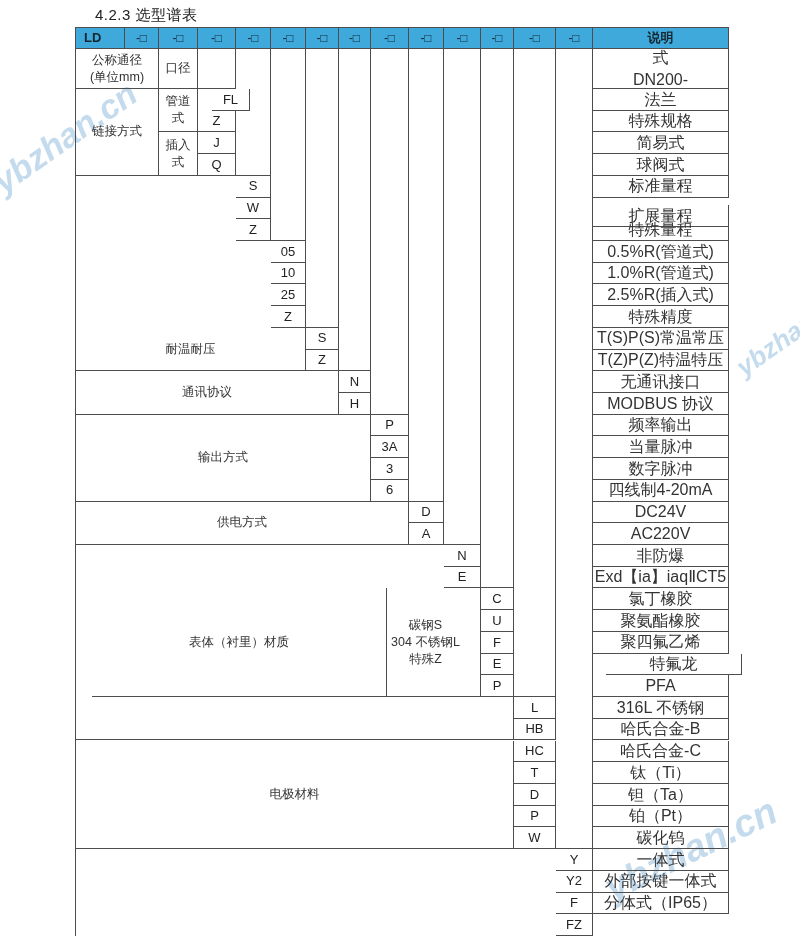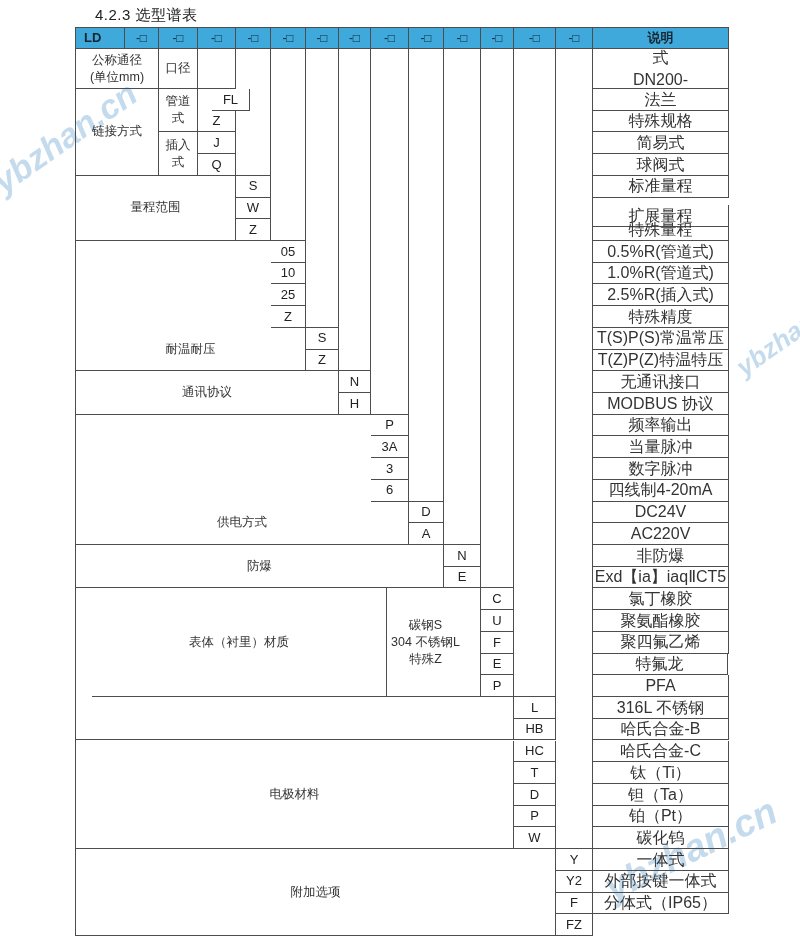--- a/index.html
+++ b/index.html
@@ -83,21 +83,21 @@
     <div class="cell desc" style="left: 517px; top: 408.472px; width: 136px; height: 21.717px;">当量脉冲</div>
     <div class="cell desc" style="left: 517px; top: 430.189px; width: 136px; height: 21.717px;">数字脉冲</div>
     <div class="cell desc" style="left: 517px; top: 451.906px; width: 136px; height: 21.717px;">四线制4-20mA</div>
     <div class="cell desc" style="left: 517px; top: 473.623px; width: 136px; height: 21.717px;">DC24V</div>
     <div class="cell desc" style="left: 517px; top: 495.34px; width: 136px; height: 21.717px;">AC220V</div>
     <div class="cell desc" style="left: 517px; top: 517.057px; width: 136px; height: 21.717px;">非防爆</div>
     <div class="cell desc" style="left: 517px; top: 538.774px; width: 136px; height: 21.717px;">Exd【ia】iaqⅡCT5</div>
     <div class="cell desc" style="left: 517px; top: 560.491px; width: 136px; height: 21.717px;">氯丁橡胶</div>
     <div class="cell desc" style="left: 517px; top: 582.208px; width: 136px; height: 21.717px;">聚氨酯橡胶</div>
     <div class="cell desc" style="left: 517px; top: 603.925px; width: 136px; height: 21.717px;">聚四氟乙烯</div>
-    <div class="cell desc" style="left: 516px; top: 625.642px; width: 136px; height: 21.717px; text-align: center;">特氟龙</div>
+    <div class="cell desc" style="left: 530px; top: 625.642px; width: 136px; height: 21.717px; text-align: center;">特氟龙</div>
     <div class="cell desc" style="left: 517px; top: 647.359px; width: 136px; height: 21.717px;">PFA</div>
     <div class="cell desc" style="left: 517px; top: 669.076px; width: 136px; height: 21.717px;">316L 不锈钢</div>
     <div class="cell desc" style="left: 517px; top: 690.793px; width: 136px; height: 21.717px;">哈氏合金-B</div>
     <div class="cell desc" style="left: 517px; top: 712.51px; width: 136px; height: 21.717px;">哈氏合金-C</div>
     <div class="cell desc" style="left: 517px; top: 734.227px; width: 136px; height: 21.717px;">钛（Ti）</div>
     <div class="cell desc" style="left: 517px; top: 755.944px; width: 136px; height: 21.717px;">钽（Ta）</div>
     <div class="cell desc" style="left: 517px; top: 777.661px; width: 136px; height: 21.717px;">铂（Pt）</div>
     <div class="cell desc" style="left: 517px; top: 799.378px; width: 136px; height: 21.717px;">碳化钨</div>
     <div class="cell desc" style="left: 517px; top: 821.095px; width: 136px; height: 21.717px;">一体式</div>
     <div class="cell desc" style="left: 517px; top: 842.812px; width: 136px; height: 21.717px;">外部按键一体式</div>
@@ -108,63 +108,61 @@
     <div class="cell label" style="left: 83px; top: 21px; width: 39px; height: 40px;">口径</div>
     <div class="cell label" style="left: 0px; top: 61px; width: 83px; height: 86.868px;">链接方式</div>
     <div class="cell label" style="left: 83px; top: 61px; width: 39px; height: 43.434px;">管道
 式</div>
     <div class="cell label" style="left: 83px; top: 104.434px; width: 39px; height: 43.434px;">插入
 式</div>
     <div class="cell code" style="left: 136px; top: 61px; width: 38px; height: 21.717px;">FL</div>
     <div class="cell code" style="left: 122px; top: 82.717px; width: 38px; height: 21.717px;">Z</div>
     <div class="cell code" style="left: 122px; top: 104.434px; width: 38px; height: 21.717px;">J</div>
     <div class="cell code" style="left: 122px; top: 126.151px; width: 38px; height: 21.717px;">Q</div>
-    <div class="cell label" style="left: 0px; top: 147.868px; width: 160px; height: 65.151px;">量程范围</div>
     <div class="cell code" style="left: 160px; top: 147.868px; width: 35px; height: 21.717px;">S</div>
     <div class="cell code" style="left: 160px; top: 169.585px; width: 35px; height: 21.717px;">W</div>
     <div class="cell code" style="left: 160px; top: 191.302px; width: 35px; height: 21.717px;">Z</div>
     <div class="cell code" style="left: 195px; top: 213.019px; width: 35px; height: 21.717px;">05</div>
     <div class="cell code" style="left: 195px; top: 234.736px; width: 35px; height: 21.717px;">10</div>
     <div class="cell code" style="left: 195px; top: 256.453px; width: 35px; height: 21.717px;">25</div>
     <div class="cell code" style="left: 195px; top: 278.17px; width: 35px; height: 21.717px;">Z</div>
     <div class="cell label" style="left: 0px; top: 299.887px; width: 230px; height: 43.434px;">耐温耐压</div>
     <div class="cell code" style="left: 230px; top: 299.887px; width: 33px; height: 21.717px;">S</div>
     <div class="cell code" style="left: 230px; top: 321.604px; width: 33px; height: 21.717px;">Z</div>
     <div class="cell label" style="left: 0px; top: 343.321px; width: 263px; height: 43.434px;">通讯协议</div>
     <div class="cell code" style="left: 263px; top: 343.321px; width: 32px; height: 21.717px;">N</div>
     <div class="cell code" style="left: 263px; top: 365.038px; width: 32px; height: 21.717px;">H</div>
+    <div class="cell label" style="left: 0px; top: 386.755px; width: 295px; height: 86.868px;">输出方式</div>
     <div class="cell code" style="left: 295px; top: 386.755px; width: 38px; height: 21.717px;">P</div>
     <div class="cell code" style="left: 295px; top: 408.472px; width: 38px; height: 21.717px;">3A</div>
     <div class="cell code" style="left: 295px; top: 430.189px; width: 38px; height: 21.717px;">3</div>
     <div class="cell code" style="left: 295px; top: 451.906px; width: 38px; height: 21.717px;">6</div>
     <div class="cell label" style="left: 0px; top: 473.623px; width: 333px; height: 43.434px;">供电方式</div>
     <div class="cell code" style="left: 333px; top: 473.623px; width: 35px; height: 21.717px;">D</div>
     <div class="cell code" style="left: 333px; top: 495.34px; width: 35px; height: 21.717px;">A</div>
-    <div class="cell label" style="left: 0px; top: 517.057px; width: 368px; height: 43.434px;">防爆</div>
     <div class="cell code" style="left: 368px; top: 517.057px; width: 37px; height: 21.717px;">N</div>
     <div class="cell code" style="left: 368px; top: 538.774px; width: 37px; height: 21.717px;">E</div>
     <div class="cell label" style="left: 16px; top: 560.491px; width: 295px; height: 108.585px;">表体（衬里）材质</div>
     <div class="cell label" style="left: 295px; top: 560.491px; width: 110px; height: 108.585px;">碳钢S
 304 不锈钢L
 特殊Z</div>
     <div class="cell code" style="left: 405px; top: 560.491px; width: 33px; height: 21.717px;">C</div>
     <div class="cell code" style="left: 405px; top: 582.208px; width: 33px; height: 21.717px;">U</div>
     <div class="cell code" style="left: 405px; top: 603.925px; width: 33px; height: 21.717px;">F</div>
     <div class="cell code" style="left: 405px; top: 625.642px; width: 33px; height: 21.717px;">E</div>
     <div class="cell code" style="left: 405px; top: 647.359px; width: 33px; height: 21.717px;">P</div>
     <div class="cell label" style="left: 0px; top: 669.076px; width: 438px; height: 43.434px;"></div>
     <div class="cell code" style="left: 438px; top: 669.076px; width: 42px; height: 21.717px;">L</div>
     <div class="cell code" style="left: 438px; top: 690.793px; width: 42px; height: 21.717px;">HB</div>
     <div class="cell label" style="left: 0px; top: 712.51px; width: 438px; height: 108.585px;">电极材料</div>
     <div class="cell code" style="left: 438px; top: 712.51px; width: 42px; height: 21.717px;">HC</div>
     <div class="cell code" style="left: 438px; top: 734.227px; width: 42px; height: 21.717px;">T</div>
     <div class="cell code" style="left: 438px; top: 755.944px; width: 42px; height: 21.717px;">D</div>
     <div class="cell code" style="left: 438px; top: 777.661px; width: 42px; height: 21.717px;">P</div>
     <div class="cell code" style="left: 438px; top: 799.378px; width: 42px; height: 21.717px;">W</div>
-    <div class="cell label" style="left: 0px; top: 821.095px; width: 480px; height: 86.905px;">附加选项</div>
     <div class="cell code" style="left: 480px; top: 821.095px; width: 37px; height: 21.717px;">Y</div>
     <div class="cell code" style="left: 480px; top: 842.812px; width: 37px; height: 21.717px;">Y2</div>
     <div class="cell code" style="left: 480px; top: 864.529px; width: 37px; height: 21.717px;">F</div>
     <div class="cell code" style="left: 480px; top: 886.246px; width: 37px; height: 21.754px;">FZ</div>
     <div class="cell strip" style="left: 122px; top: 21px; width: 38px; height: 40px;"></div>
     <div class="cell strip" style="left: 160px; top: 21px; width: 35px; height: 126.868px;"></div>
     <div class="cell strip" style="left: 195px; top: 21px; width: 35px; height: 192.019px;"></div>
     <div class="cell strip" style="left: 230px; top: 21px; width: 33px; height: 278.887px;"></div>
     <div class="cell strip" style="left: 263px; top: 21px; width: 32px; height: 322.321px;"></div>
     <div class="cell strip" style="left: 295px; top: 21px; width: 38px; height: 365.755px;"></div>

